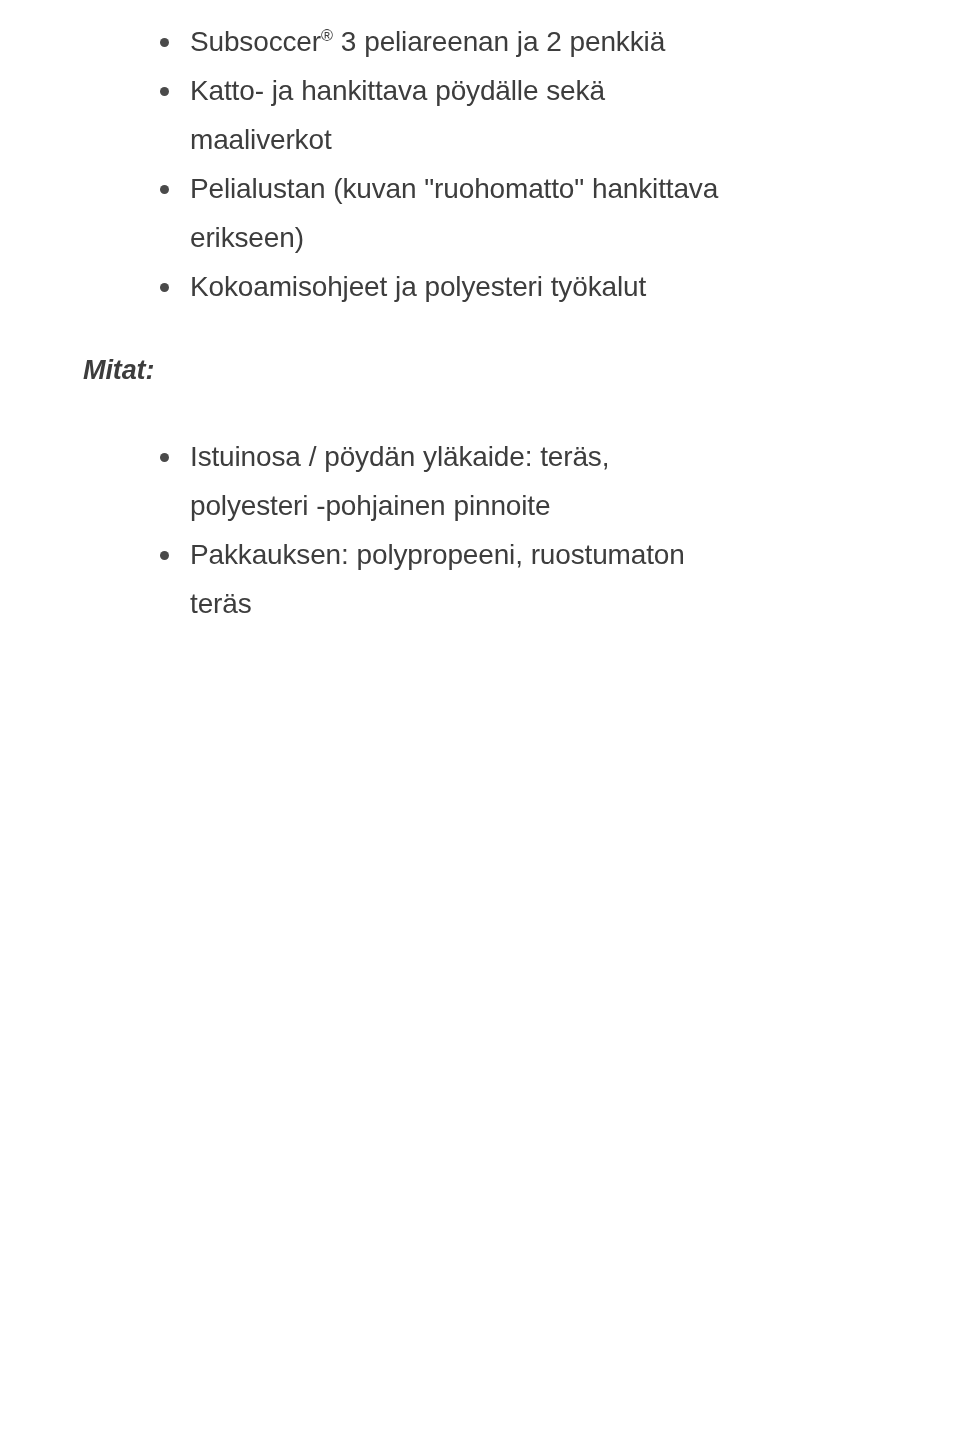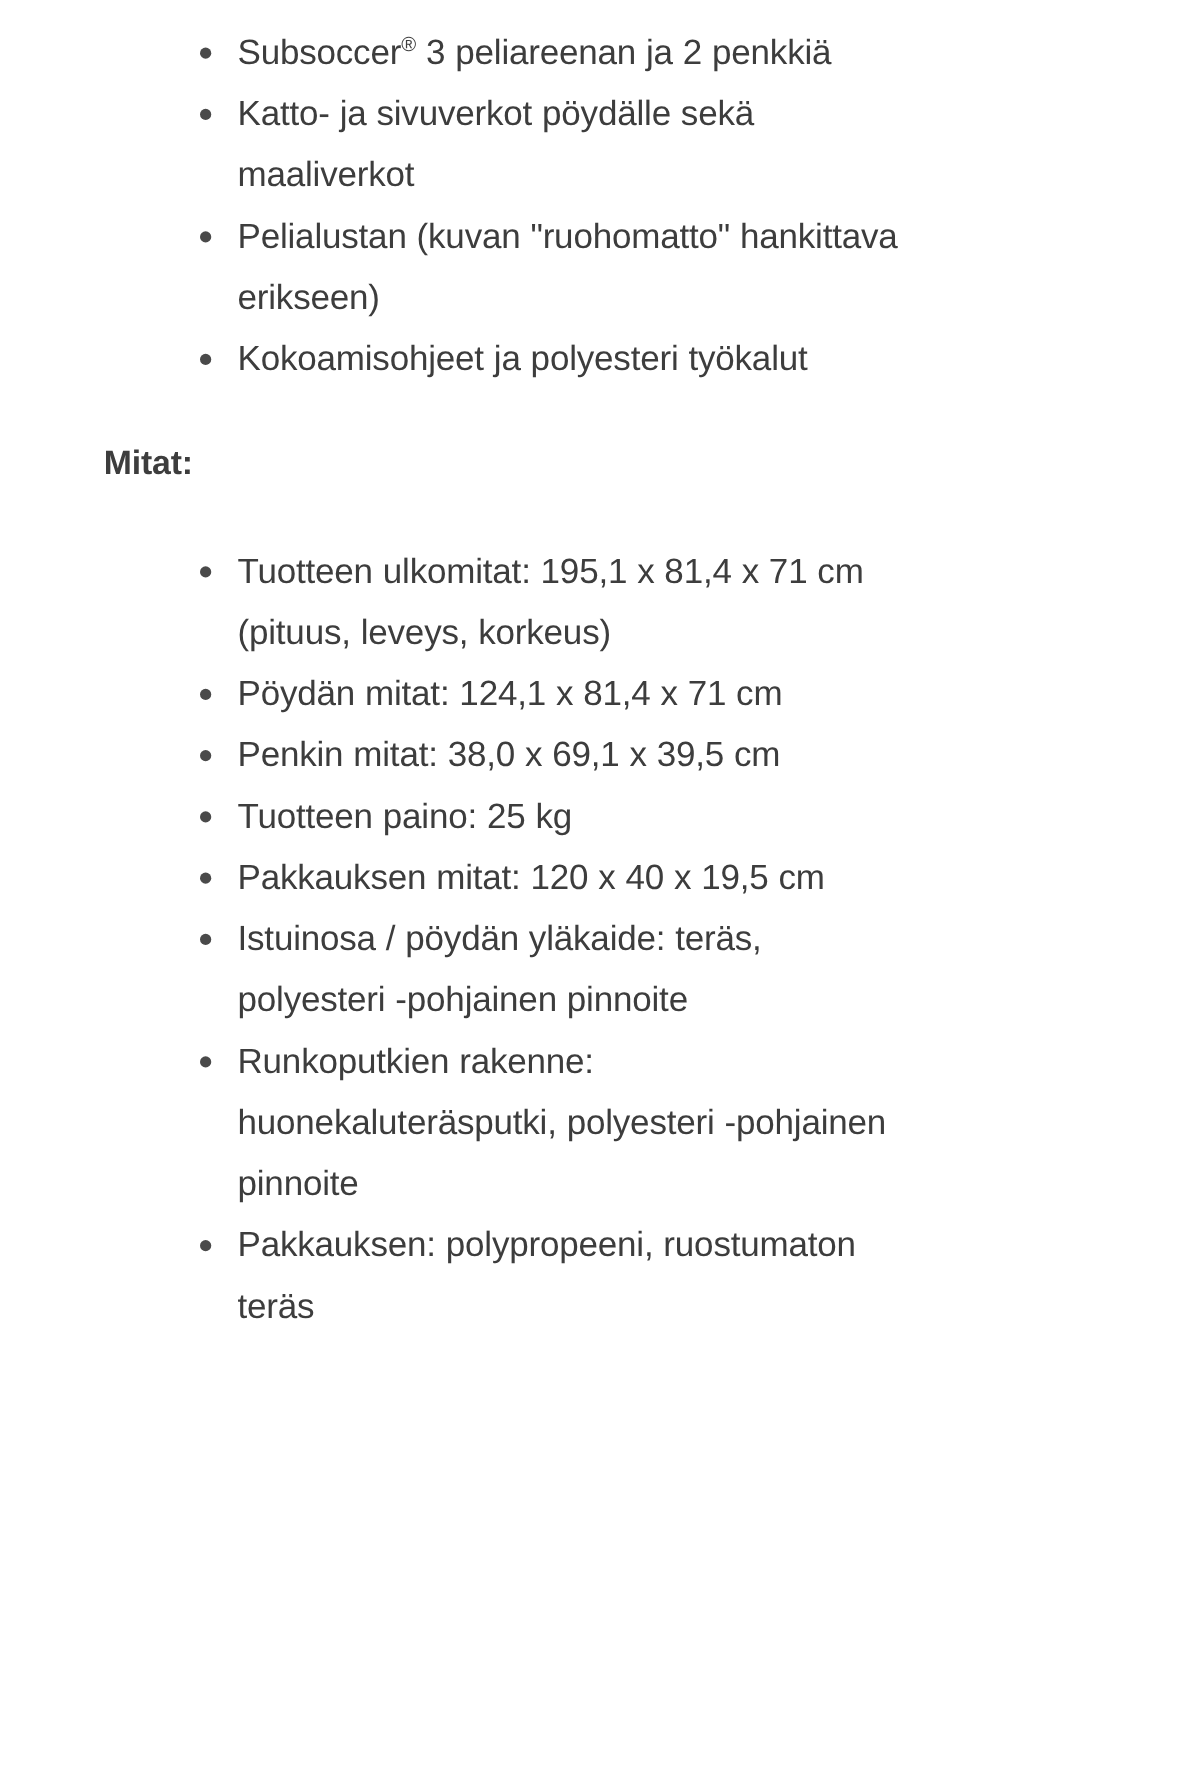--- a/index.html
+++ b/index.html
@@ -38,21 +38,21 @@
   
   .section-heading {
     font-size: 27px;
     line-height: 49px;
     font-weight: bold;
     color: #3d3d3d;
     margin: 0;
     padding: 0 0 0 83px;
     letter-spacing: -0.1px;
   }
-  .heading-gap-top   { margin-top: 35px; }
+  .heading-gap-top   { margin-top: 35px; font-style: italic; }
   .heading-gap-bottom{ margin-bottom: 37px; }
 
   
   ul.bullets {
     list-style: none;
     margin: 0;
     padding: 0;
   }
   ul.bullets > li {
     position: relative;
@@ -87,36 +87,28 @@
   }
 </style>
 </head>
 <body>
 
 <div class="page">
   <div class="content">
 
     <ul class="bullets">
       <li><span>Subsoccer</span><sup class="reg">®</sup><span> 3 peliareenan ja 2 penkkiä</span></li>
-      <li>Katto- ja sivuverkot pöydälle sekä maaliverkot</li>
+      <li>Katto- ja hankittava pöydälle sekä maaliverkot</li>
       <li>Pelialustan (kuvan "ruohomatto" hankittava erikseen)</li>
       <li>Kokoamisohjeet ja polyesteri työkalut</li>
     </ul>
 
     <h2 class="section-heading heading-gap-top heading-gap-bottom">Mitat:</h2>
 
-    <ul class="bullets">
-      <li>Tuotteen ulkomitat: 195,1 x 81,4 x 71 cm (pituus, leveys, korkeus)</li>
-      <li class="nowrap-line">Pöydän mitat: 124,1 x 81,4 x 71 cm</li>
-      <li class="nowrap-line">Penkin mitat: 38,0 x 69,1 x 39,5 cm</li>
-      <li class="nowrap-line">Tuotteen paino: 25 kg</li>
-      <li class="nowrap-line">Pakkauksen mitat: 120 x 40 x 19,5 cm</li>
-    </ul>
 
 
     <ul class="bullets">
       <li>Istuinosa / pöydän yläkaide: teräs, polyesteri -pohjainen pinnoite</li>
-      <li>Runkoputkien rakenne: huonekaluteräsputki, polyesteri -pohjainen pinnoite</li>
       <li>Pakkauksen: polypropeeni, ruostumaton teräs</li>
     </ul>
 
   </div>
 </div>
 
 </body></html>

